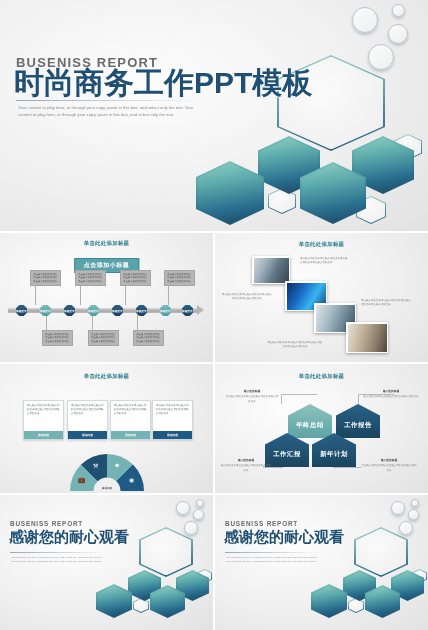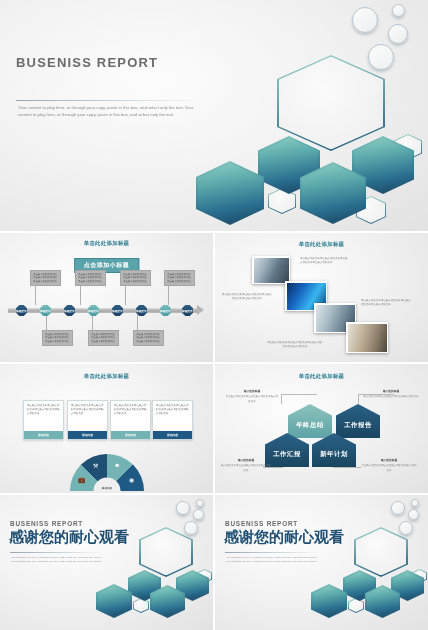--- a/index.html
+++ b/index.html
@@ -179,20 +179,21 @@
     <div class="hex outline thin" style="left:394px;top:134px;width:28px;height:26px;"></div>
     <div class="hex outline thin" style="left:268px;top:188px;width:28px;height:26px;"></div>
     <div class="hex outline thin" style="left:356px;top:196px;width:30px;height:28px;"></div>
 
     <div class="hex fill" style="left:258px;top:136px;width:62px;height:58px;"></div>
     <div class="hex fill" style="left:352px;top:136px;width:62px;height:58px;"></div>
     <div class="hex fill" style="left:196px;top:161px;width:68px;height:64px;"></div>
     <div class="hex fill" style="left:300px;top:162px;width:66px;height:62px;"></div>
 
     <div class="cov-eyebrow">BUSENISS REPORT</div>
+    <div class="cov-title">时尚商务工作PPT模板</div>
     <div class="cov-rule"></div>
     <div class="cov-body">Your content to play here, or through your copy, paste in this box, and select only the text. Your content to play here, or through your copy, paste in this box, and select only the text.</div>
   </div>
 
   <div class="slide s2">
     <div class="s-title" style="top:7px;">单击此处添加标题</div>
     <div class="s-sub" style="top:25px;">点击添加小标题</div>
 
     <div class="tl-bar" style="left:8px;top:75px;width:190px;"></div>
     <div class="tl-arrow" style="left:197px;top:72px;"></div>

